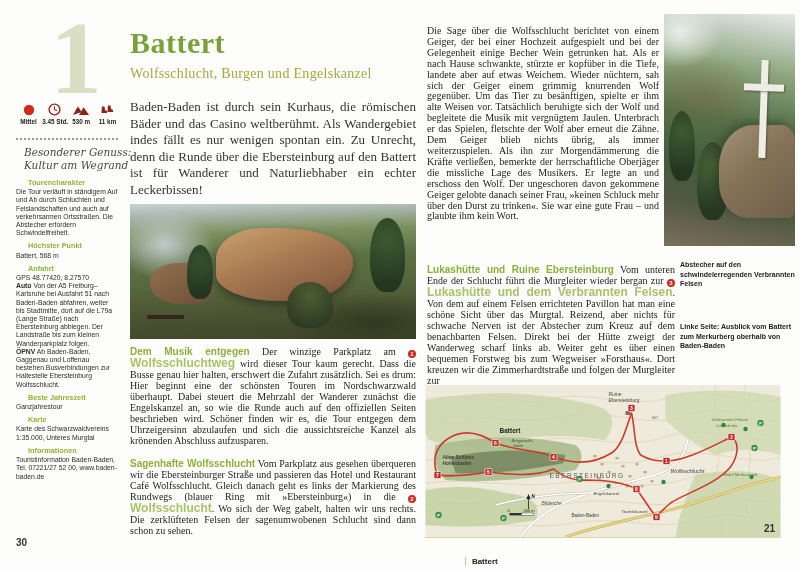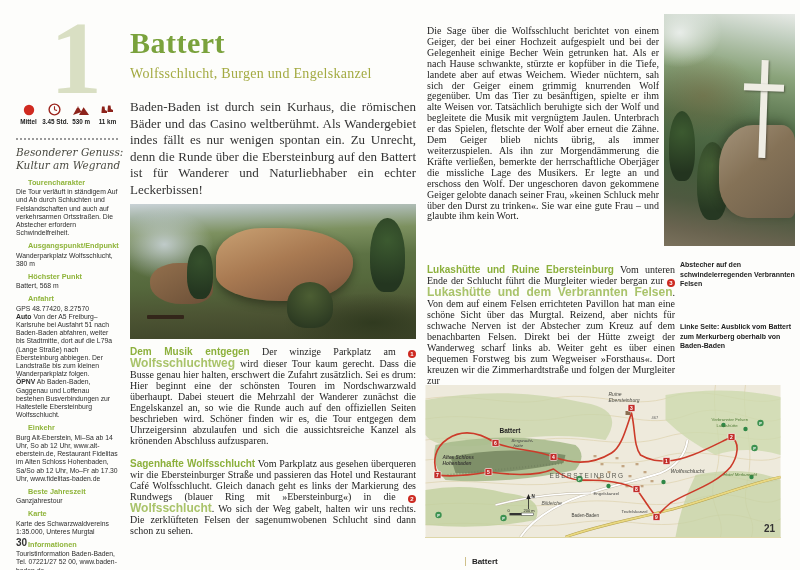--- a/index.html
+++ b/index.html
@@ -9,21 +9,21 @@
   
   .tour-num{font-family:"Liberation Serif",serif;font-size:104px;line-height:1;color:#d9dfc3;font-weight:bold;}
   .title{font-size:30px;color:#7aa23c;font-weight:600;letter-spacing:.5px;}
   .subtitle{font-size:14px;color:#a3aa41;letter-spacing:.3px;}
   
   .stats{display:flex;width:104px;justify-content:space-between;}
   .stat{width:25px;text-align:center;}
   .stat .ic{height:14px;display:flex;align-items:flex-end;justify-content:center;}
   .stat .lb{font-family:"Liberation Sans",sans-serif;font-size:6.3px;font-weight:bold;color:#222;margin-top:2px;white-space:nowrap;}
   .dotline{border-top:2px dotted #9a9a9a;width:102px;}
-  .hand{font-family:"DejaVu Serif",serif;font-style:italic;font-size:10.5px;color:#4a4a42;line-height:13px;}
+  .hand{font-family:"DejaVu Serif",serif;font-style:italic;font-size:10.5px;color:#4a4a42;line-height:13px;margin-left:8px;}
   .sb{width:102px;font-family:"Liberation Sans",sans-serif;font-size:6.8px;line-height:8.2px;color:#2d2d2d;}
   .sb-h{color:#8fb43a;font-weight:bold;font-size:7.3px;margin:5px 0 1px 12px;}
   .sb-b{margin:0;}
   .sb-strong{font-weight:bold;}
   .pagenum{font-family:"Liberation Sans",sans-serif;font-size:10px;font-weight:bold;color:#333;}
   
   .intro{font-size:13px;line-height:16.5px;font-weight:normal;color:#333;text-align:justify;}
   .body-p{font-size:10px;line-height:10.9px;text-align:justify;color:#1d1d1d;}
   .lead{font-family:"Liberation Sans",sans-serif;font-weight:bold;font-size:10px;color:#8cb03c;}
   .wplink{font-family:"Liberation Sans",sans-serif;font-weight:bold;font-size:12px;color:#a9c36a;}
@@ -110,36 +110,28 @@
     <div>Besonderer Genuss:</div>
     <div>Kultur am Wegrand</div>
   </div>
 
   <div class="abs sb" style="left:16px;top:174px;">
     <div>
       <div class="sb-h">Tourencharakter</div>
       <div class="sb-b">Die Tour verläuft in ständigem Auf und Ab durch Schluchten und Felslandschaften und auch auf verkehrsarmen Ortsstraßen. Die Abstecher erfordern Schwindelfreiheit.</div>
     </div>
     <div>
-      <div class="sb-h">Ausgangspunkt/Endpunkt</div>
-      <div class="sb-b">Wanderparkplatz Wolfsschlucht, 380 m</div>
-    </div>
-    <div>
       <div class="sb-h">Höchster Punkt</div>
       <div class="sb-b">Battert, 568 m</div>
     </div>
     <div>
       <div class="sb-h">Anfahrt</div>
       <div class="sb-b">GPS 48.77420, 8.27570</div>
       <div class="sb-b"><span class="sb-strong">Auto</span> <span>Von der A5 Freiburg–Karlsruhe bei Ausfahrt 51 nach Baden-Baden abfahren, weiter bis Stadtmitte, dort auf die L79a (Lange Straße) nach Ebersteinburg abbiegen. Der Landstraße bis zum kleinen Wanderparkplatz folgen.</span></div>
       <div class="sb-b"><span class="sb-strong">ÖPNV</span> <span>Ab Baden-Baden, Gaggenau und Loffenau bestehen Busverbindungen zur Haltestelle Ebersteinburg Wolfsschlucht.</span></div>
-    </div>
-    <div>
-      <div class="sb-h">Einkehr</div>
-      <div class="sb-b">Burg Alt-Eberstein, Mi–Sa ab 14 Uhr, So ab 12 Uhr, www.alt-eberstein.de, Restaurant Fidelitas im Alten Schloss Hohenbaden, Sa/So ab 12 Uhr, Mo–Fr ab 17.30 Uhr, www.fidelitas-baden.de</div>
     </div>
     <div>
       <div class="sb-h">Beste Jahreszeit</div>
       <div class="sb-b">Ganzjahrestour</div>
     </div>
     <div>
       <div class="sb-h">Karte</div>
       <div class="sb-b">Karte des Schwarzwaldvereins 1:35.000, Unteres Murgtal</div>
     </div>
     <div>

